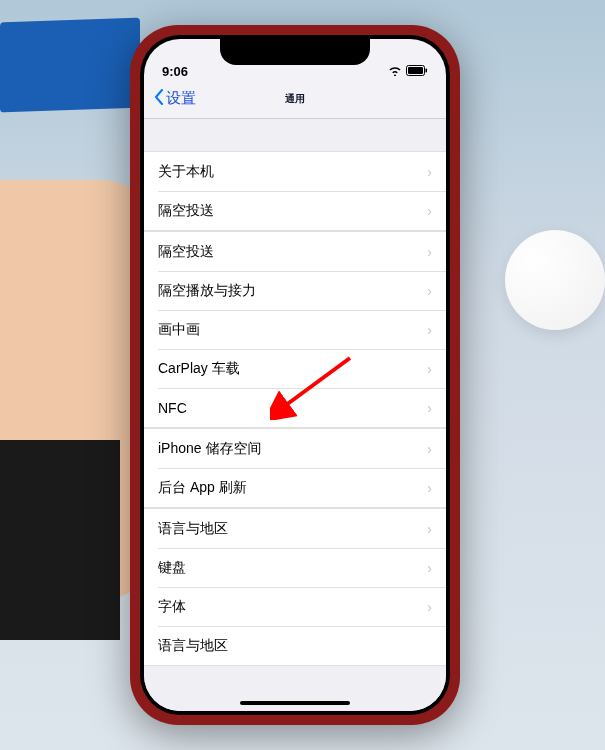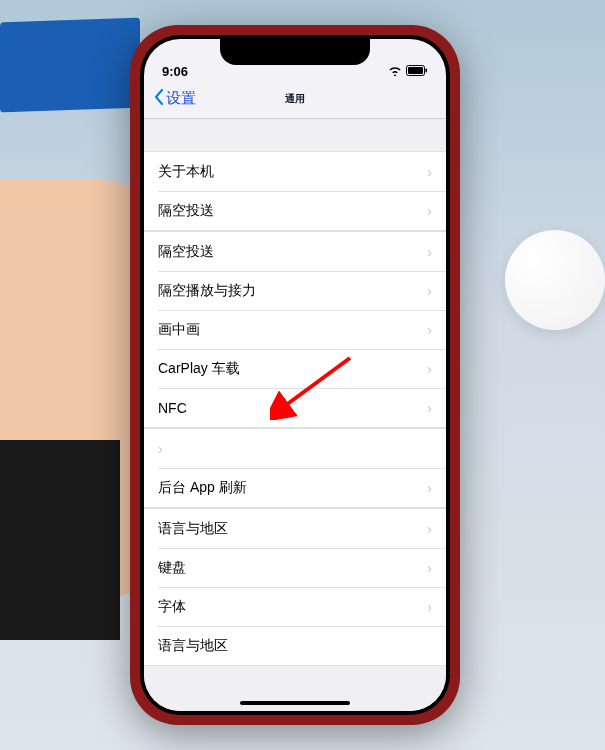--- a/index.html
+++ b/index.html
@@ -244,20 +244,21 @@
             <span class="chevron">›</span>
           </div>
           <div class="row">
             <span>NFC</span>
             <span class="chevron">›</span>
           </div>
         </div>
 
         <div class="section">
           <div class="row">
+            <span>iPhone 储存空间</span>
             <span class="chevron">›</span>
           </div>
           <div class="row">
             <span>后台 App 刷新</span>
             <span class="chevron">›</span>
           </div>
         </div>
 
         <div class="section">
           <div class="row">

